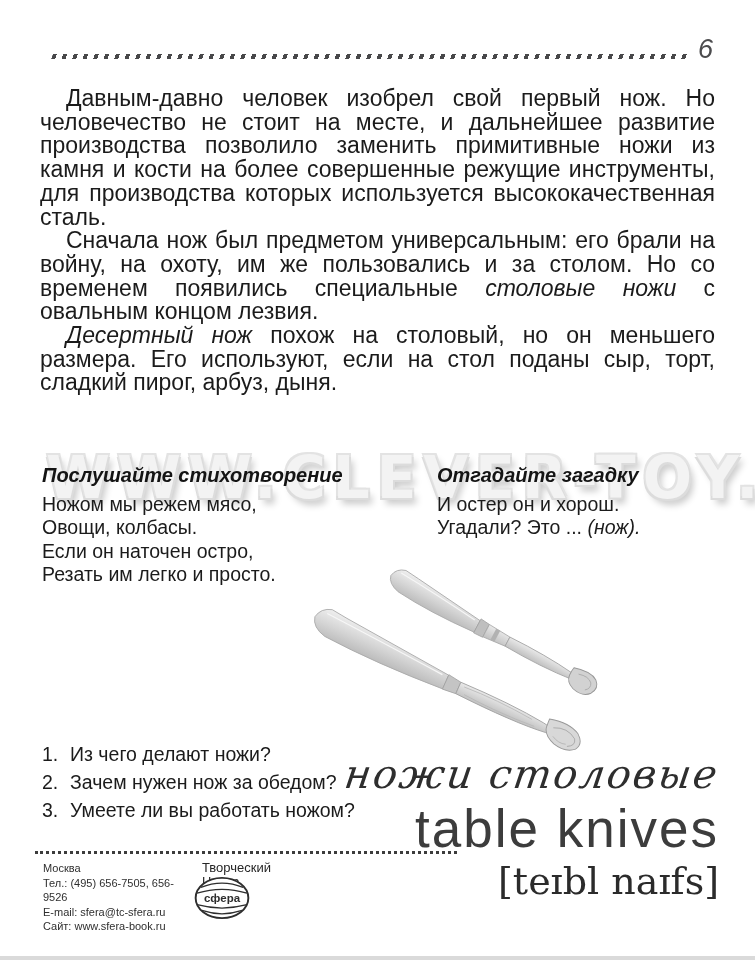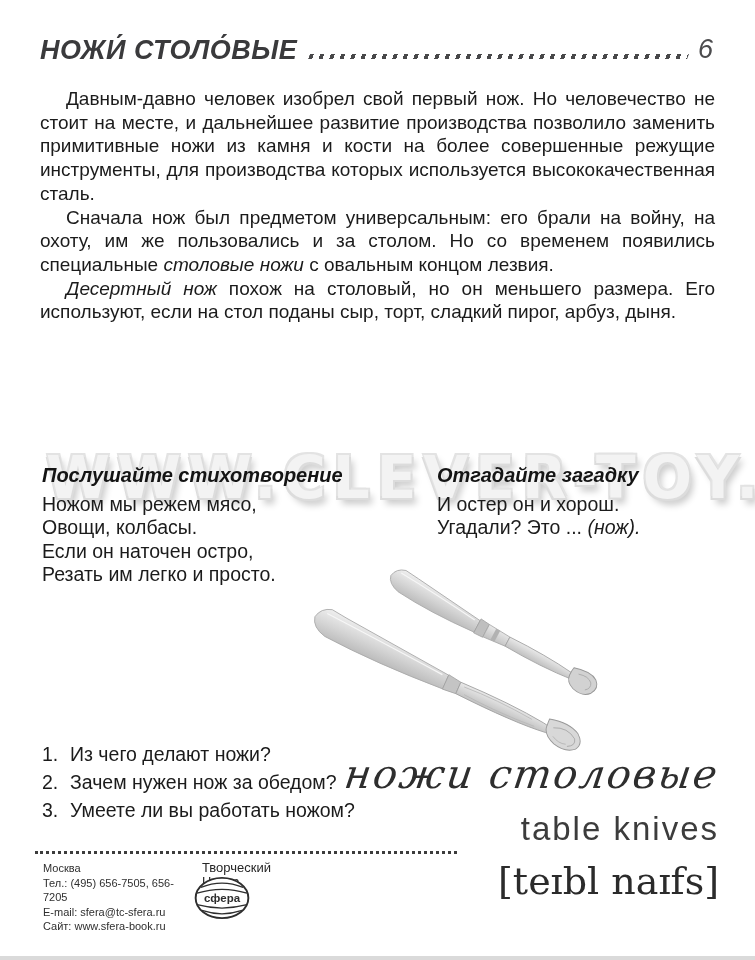--- a/index.html
+++ b/index.html
@@ -21,21 +21,21 @@
     color:#3a3a3c;letter-spacing:.5px;white-space:nowrap;
   }
   .title-leader{
     flex:1;height:5px;margin:0 10px 7px 12px;
     background-image:repeating-linear-gradient(to right,#48484a 0 4px,transparent 4px 10.5px);
     transform:skewX(-20deg);
   }
   .title-num{font-size:27px;font-style:italic;color:#4c4c4e;padding-bottom:1px;}
 
   
-  .body-text{left:40px;right:40px;top:87px;font-size:19px;line-height:23.7px;text-align:justify;}
+  .body-text{left:40px;right:40px;top:87px;font-size:23px;line-height:23.7px;text-align:justify;}
   .body-text p{margin:0;text-indent:26px;}
   .it{font-style:italic;}
 
   
   .cols{left:42px;right:22px;top:464px;display:flex;}
   .col-poem{width:395px;flex:none;}
   .col-riddle{flex:1;}
   .sec-head{font-size:20px;font-weight:bold;font-style:italic;margin:0 0 6px 0;color:#141414;}
   .sec-line{font-size:19.5px;line-height:23.4px;}
 
@@ -56,21 +56,21 @@
   
   .knives{position:absolute;z-index:1;left:295px;top:548px;width:330px;height:205px;}
 
   
   .vocab{right:36px;top:748px;text-align:right;}
   .vocab-ru{
     font-family:"DejaVu Serif",serif;font-style:italic;
     font-size:40px;line-height:52px;letter-spacing:2px;color:#2e2e2e;
     transform:skewX(-8deg);
   }
-  .vocab-en{font-size:33px;line-height:58px;letter-spacing:2px;color:#3c3c3c;}
+  .vocab-en{font-size:53px;line-height:58px;letter-spacing:2px;color:#3c3c3c;}
   .vocab-tr{font-family:"DejaVu Serif",serif;font-size:38px;line-height:46px;color:#2b2b2b;}
 
   
   .footer{left:35px;top:851px;width:422px;}
   .footer-dots{border-top:3px dotted #3c3c3c;height:0;}
   .footer-cols{display:flex;margin-top:7px;font-size:11px;line-height:14.5px;color:#2f2f2f;}
   .f-col1{width:178px;flex:none;}
   .f-col2{width:148px;flex:none;margin-left:8px;}
   .f-bold{font-weight:bold;}
   .f-logo{position:relative;width:88px;height:62px;margin-left:2px;}
@@ -80,21 +80,20 @@
   .bottom-edge{position:absolute;left:0;right:0;bottom:0;height:4px;background:#dadada;z-index:3;}
 </style>
 </head>
 <body>
 
 <div class="page">
 
   <div class="watermark">WWW.CLEVER-TOY.RU</div>
 
   <div class="layer title-row">
-    <span class="title-text">НОЖИ́ СТОЛО́ВЫЕ</span>
     <span class="title-leader"></span>
     <span class="title-num">6</span>
   </div>
 
   <div class="layer body-text">
     <p><span>Давным-давно человек изобрел свой первый нож. Но человечество не стоит на месте, и дальнейшее развитие производства позволило заменить примитивные ножи из камня и кости на более совершенные режущие инструменты, для производства которых используется высококачественная сталь.</span></p>
     <p><span>Сначала нож был предметом универсальным: его брали на войну, на охоту, им же пользовались и за столом. Но со временем появились специальные </span><span class="it">столовые ножи</span><span> с овальным концом лезвия.</span></p>
     <p><span class="it">Десертный нож</span><span> похож на столовый, но он меньшего размера. Его используют, если на стол поданы сыр, торт, сладкий пирог, арбуз, дыня.</span></p>
   </div>
 
@@ -169,21 +168,21 @@
     <div class="vocab-ru">ножи столовые</div>
     <div class="vocab-en">table knives</div>
     <div class="vocab-tr">[teɪbl naɪfs]</div>
   </div>
 
   <div class="layer footer">
     <div class="footer-dots"></div>
     <div class="footer-cols">
       <div class="f-col2">
         <div>Москва</div>
-        <div>Тел.: (495) 656-7505, 656-7205</div>
+        <div>Тел.: (495) 656-7505, 656-9526</div>
         <div>E-mail: sfera@tc-sfera.ru</div>
         <div>Сайт: www.sfera-book.ru</div>
       </div>
       <div class="f-logo">
         <div class="f-logo-text">
           <div>Творческий</div>
           <div>Центр</div>
         </div>
         <svg class="f-logo-emblem" width="58" height="46" viewBox="0 0 60 48" xmlns="http://www.w3.org/2000/svg">
           <ellipse cx="30" cy="24" rx="27.5" ry="21" fill="#ffffff" stroke="#2e2e2e" stroke-width="2"></ellipse>

